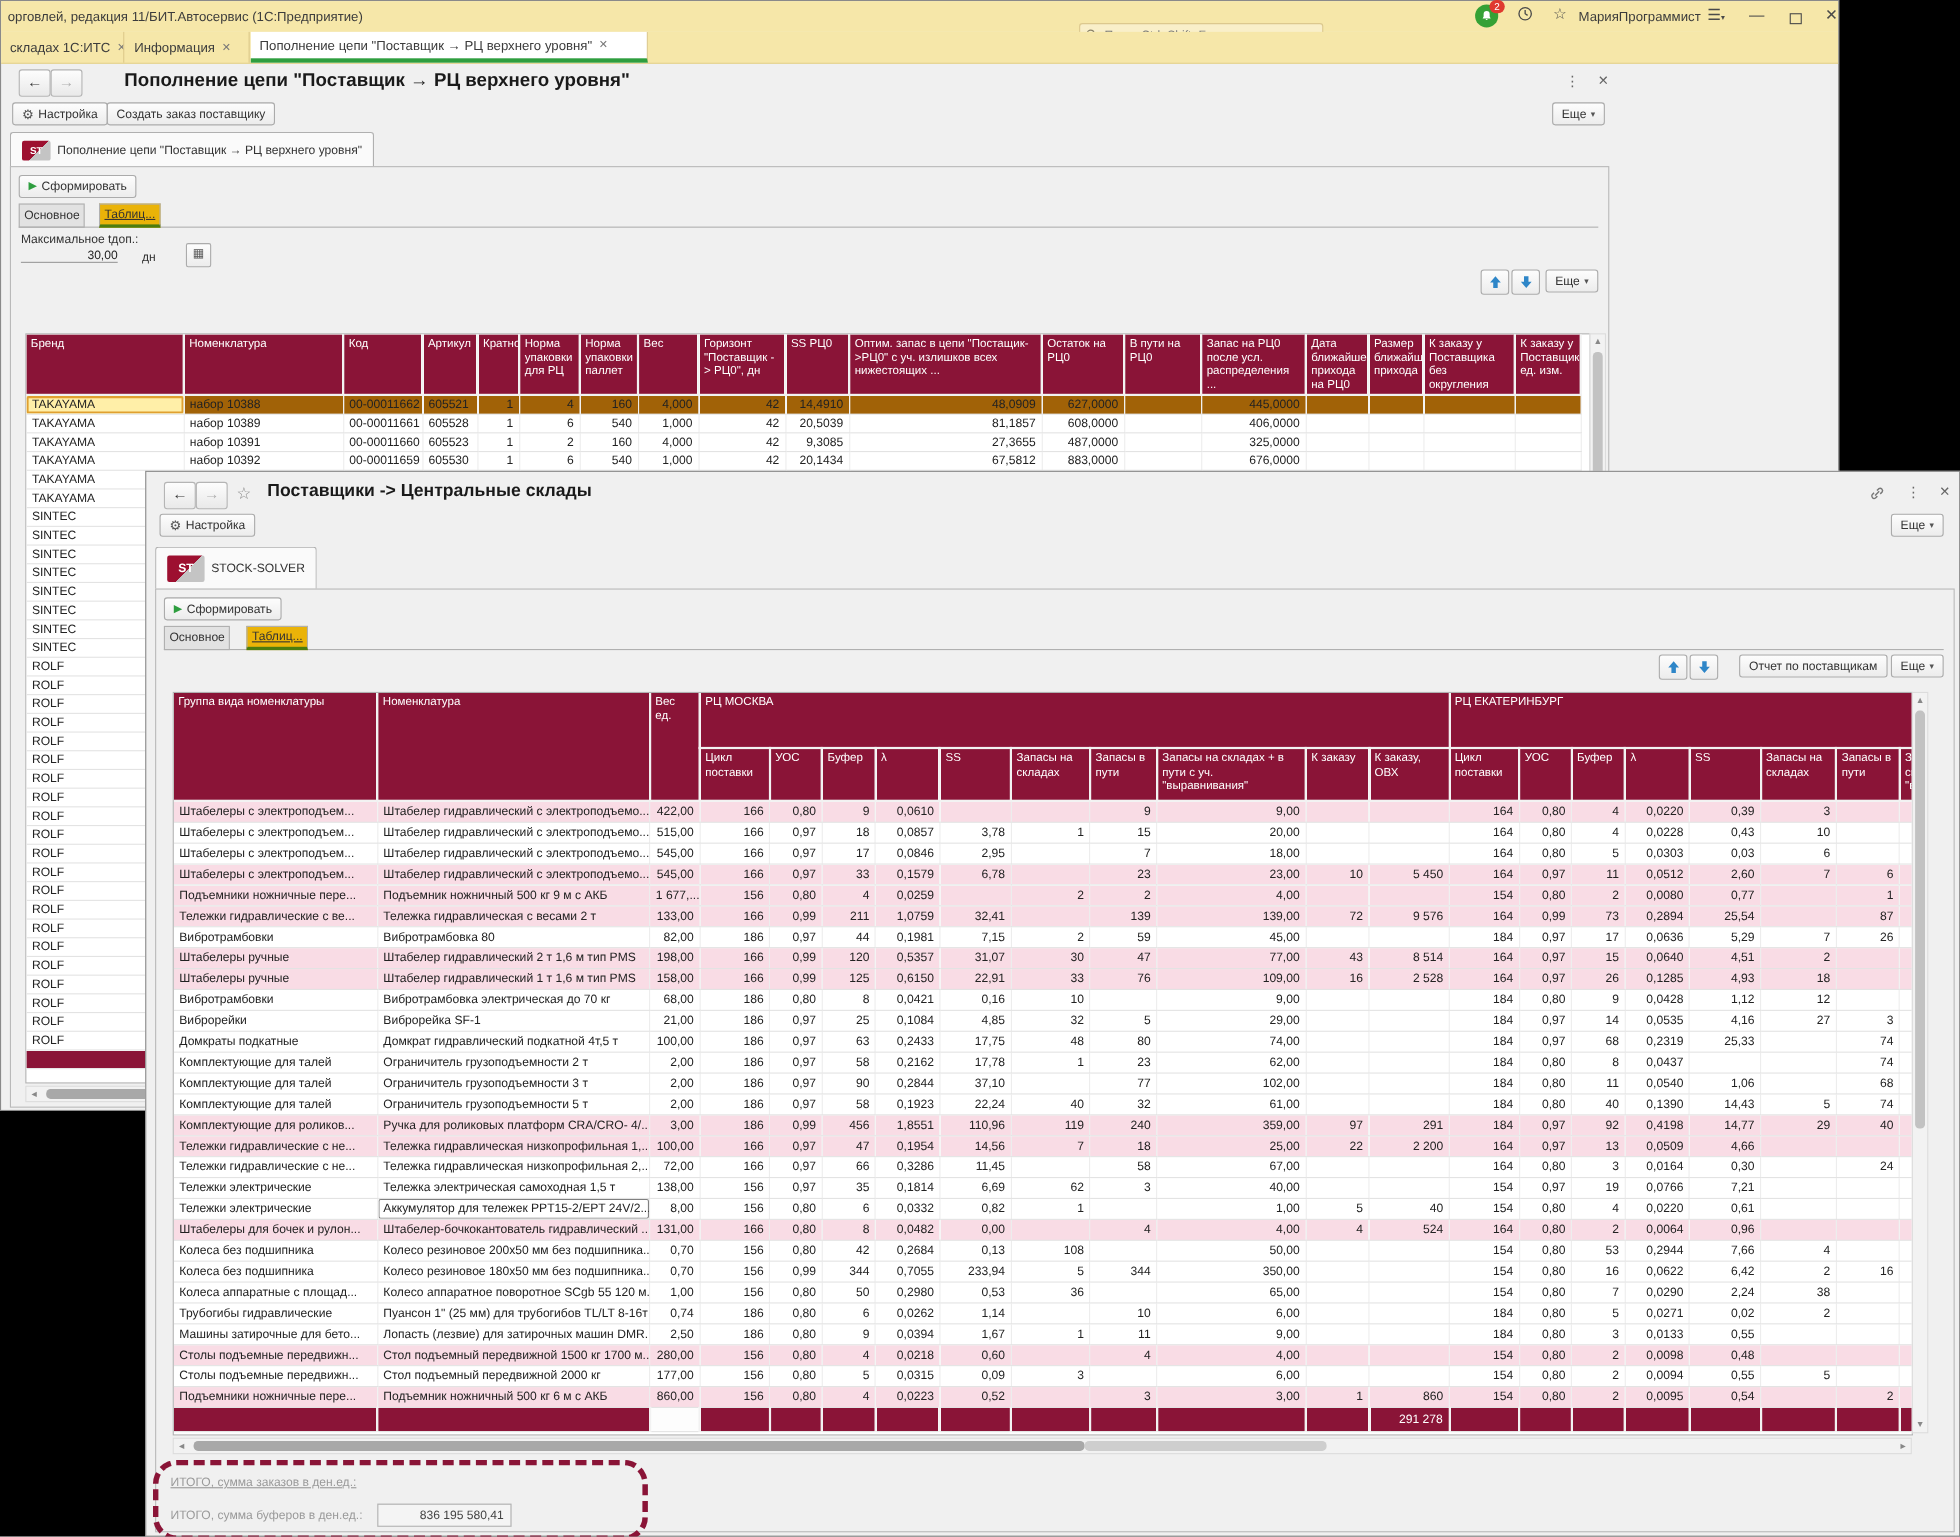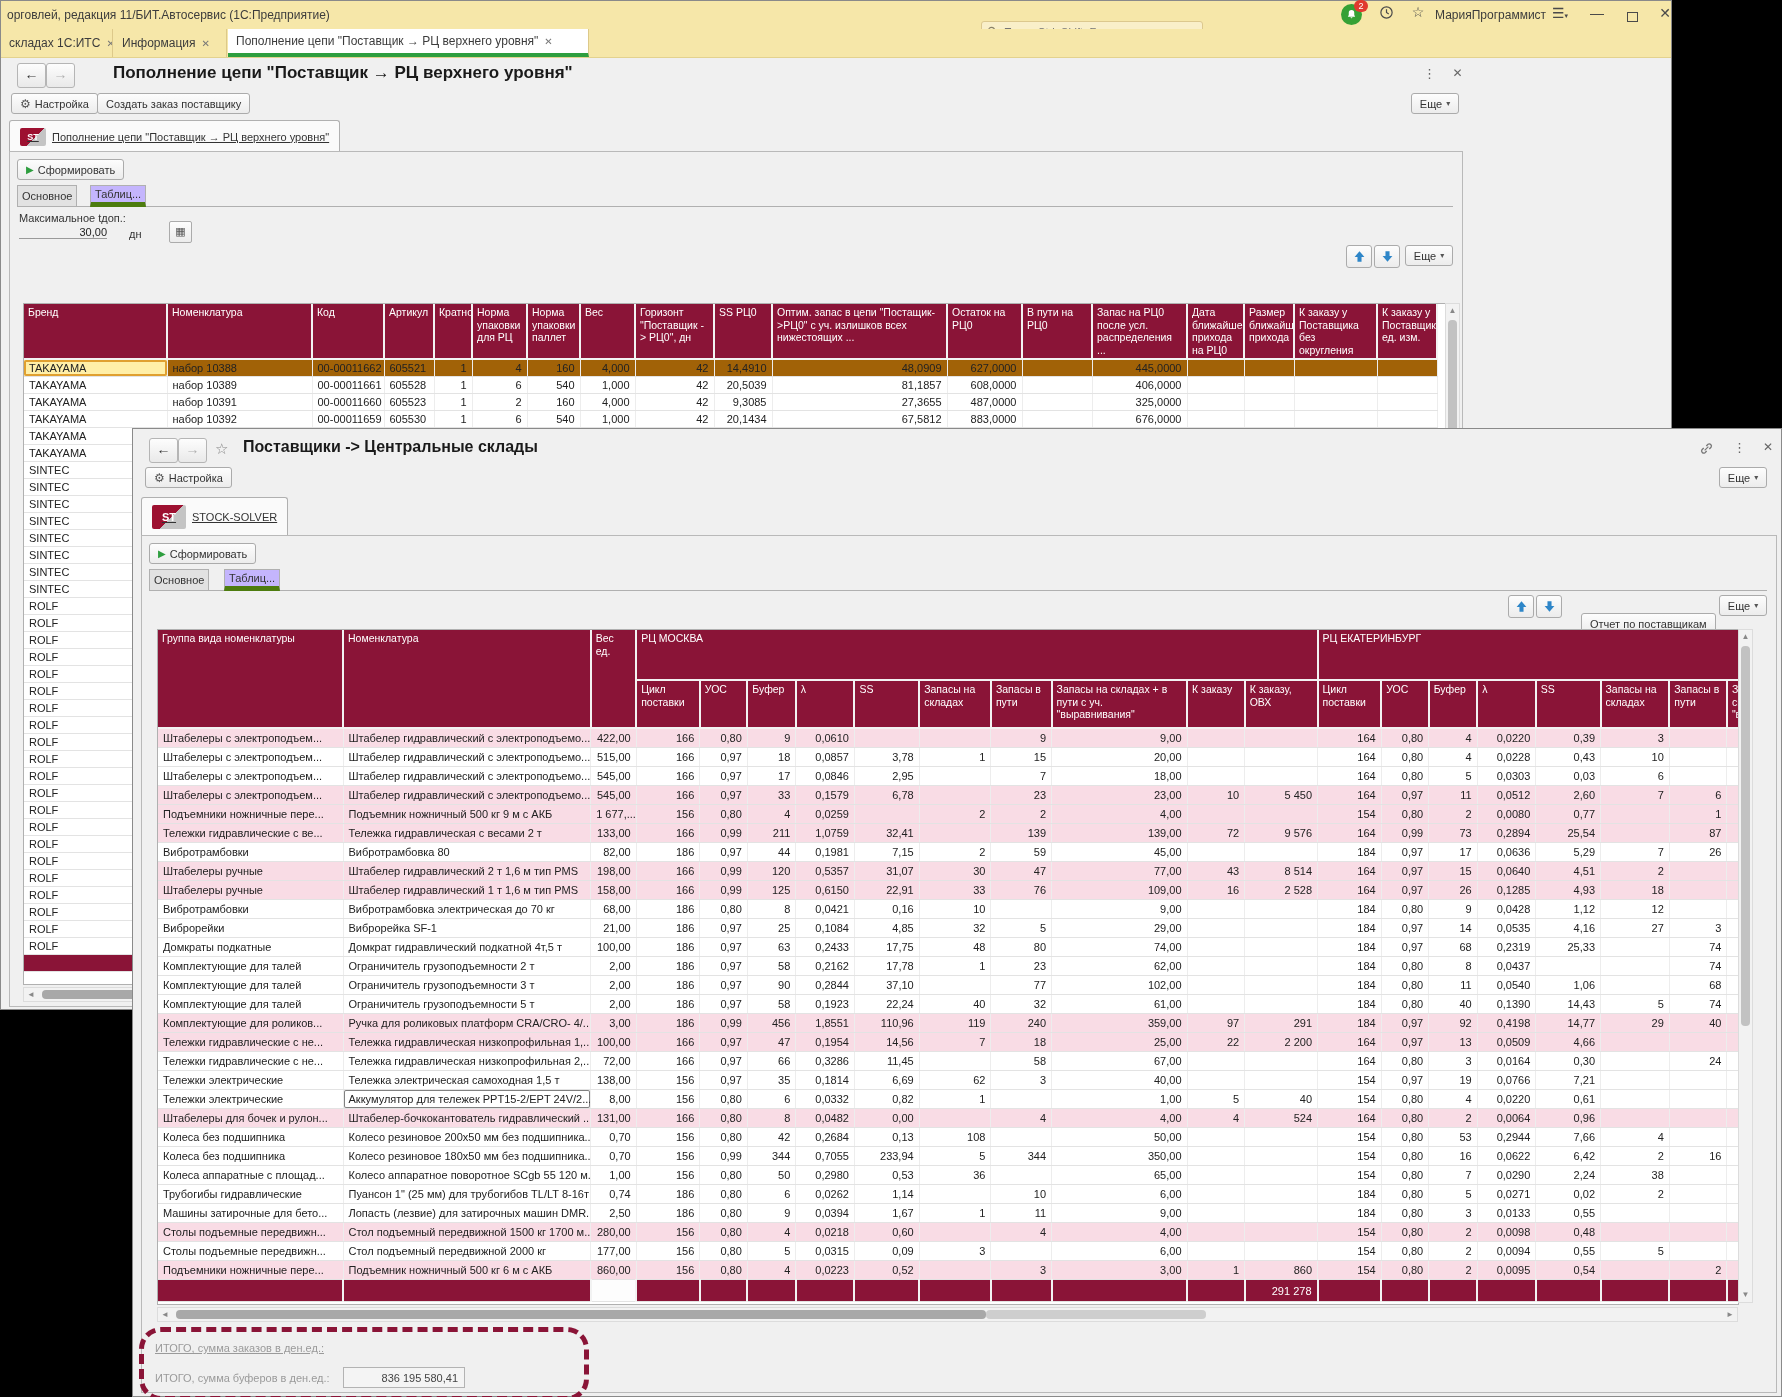--- a/index.html
+++ b/index.html
@@ -34,28 +34,28 @@
   .formtitle{position:absolute;font-size:17px;font-weight:bold;color:#1a1a1a;white-space:nowrap;}
   .kebab{font-size:13px;color:#666;}  .closex{font-size:12px;color:#666;}
   
   .btn{position:absolute;height:21px;box-sizing:border-box;background:linear-gradient(#fdfdfd,#ececec);
        border:1px solid #ababab;border-radius:3px;font-size:11px;color:#333;display:flex;align-items:center;
        justify-content:center;gap:4px;padding:0 8px;white-space:nowrap;}
   .gear{font-size:12px;color:#555;}
   .caret{font-size:8px;color:#555;}
   
   .rtab{position:absolute;height:31px;background:#fafafa;border:1px solid #b0b0b0;border-bottom:none;
-        border-radius:3px 3px 0 0;display:flex;align-items:center;gap:6px;padding:0 10px;font-size:11px;color:#333;text-decoration:underline;}
+        border-radius:3px 3px 0 0;display:flex;align-items:center;gap:6px;padding:0 10px;font-size:11px;color:#333;}
   .sslogo{width:26px;height:18px;background:linear-gradient(135deg,#9d1030 55%,#c4c4c4 55%);border-radius:2px;
           color:#fff;font-weight:bold;font-size:9px;display:flex;align-items:center;justify-content:center;}
   .panel{position:absolute;border:1px solid #b9b9b9;background:#f0f0f0;}
   .genbtn .play{color:#2e9e3f;font-size:10px;}
   .ptab{position:absolute;height:22px;box-sizing:border-box;font-size:11px;display:flex;align-items:center;
         padding:0 4px;border:1px solid #b0b0b0;background:#e2e2e2;color:#333;}
-  .ptab.active{background:#c4b5fd;border-bottom:5px solid #4d7c0f;z-index:2;}
+  .ptab.active{background:#eab308;border-bottom:3px solid #4d7c0f;z-index:2;text-decoration:underline;}
   .tabline{position:absolute;height:1px;background:#b0b0b0;}
   .lbl{position:absolute;font-size:11px;color:#333;white-space:nowrap;}
   .field{position:absolute;font-size:11px;color:#222;border-bottom:1px solid #9a9a9a;text-align:right;}
   .sqbtn{position:absolute;width:21px;height:20px;background:linear-gradient(#fdfdfd,#ececec);border:1px solid #ababab;
          border-radius:2px;text-align:center;line-height:19px;font-size:11px;color:#555;}
   .arrbtn{position:absolute;width:24px;height:21px;background:linear-gradient(#fdfdfd,#ececec);border:1px solid #ababab;
           border-radius:3px;display:flex;align-items:center;justify-content:center;}
   
   table.grid{border-collapse:collapse;table-layout:fixed;background:#fff;}
   table.grid th{background:#8a1437;color:#fff;font-weight:normal;font-size:10.5px;text-align:left;
@@ -516,21 +516,21 @@
     <div class="arrbtn" style="left:1375px;top:166px;">
       <svg width="13" height="13" viewBox="0 0 16 16">
           <path d="M8 1.5l6 7h-3.5v6h-5v-6H2z" fill="#2e86c8"></path>
         </svg>
     </div>
     <div class="arrbtn" style="left:1403px;top:166px;">
       <svg width="13" height="13" viewBox="0 0 16 16">
           <path d="M8 14.5l-6-7h3.5v-6h5v6H14z" fill="#2e86c8"></path>
         </svg>
     </div>
-    <div class="btn" style="left:1448px;top:166px;margin-top:18px;">
+    <div class="btn" style="left:1448px;top:166px;">
       <span>Отчет по поставщикам</span>
     </div>
     <div class="btn" style="left:1586px;top:166px;width:48px;">
       <span>Еще</span>
         <span class="caret">▾</span>
     </div>
 
     <div class="tablebox" style="left:24px;top:200px;width:1580px;height:674px;">
       <table class="grid fg-grid" style="width:1651px;">
         <colgroup>

